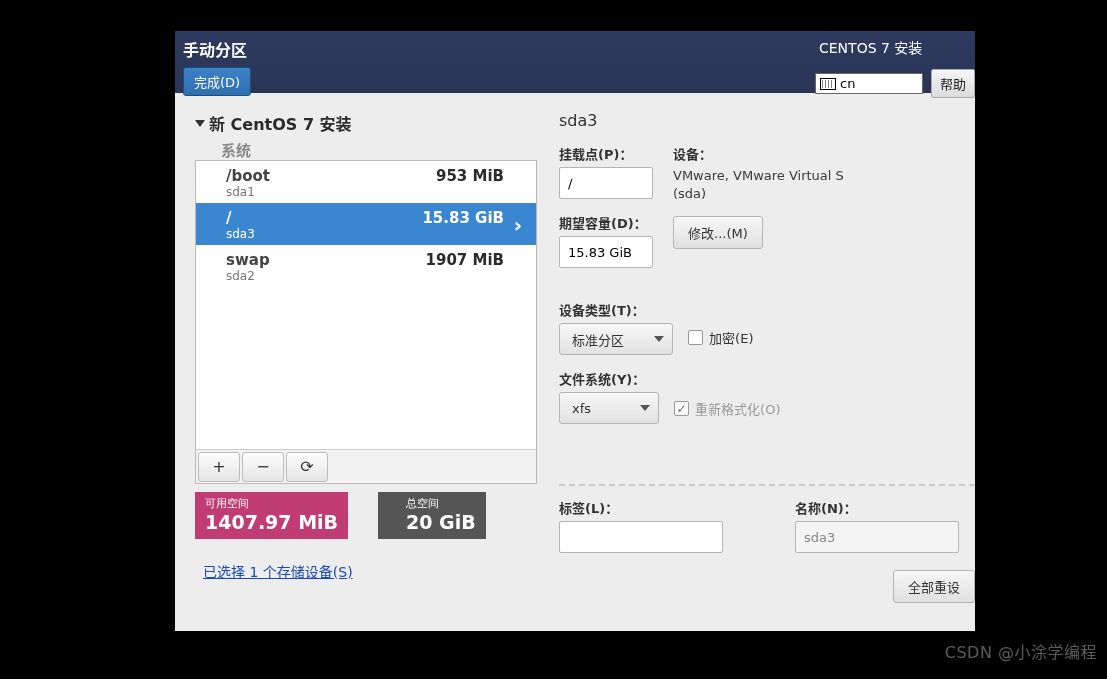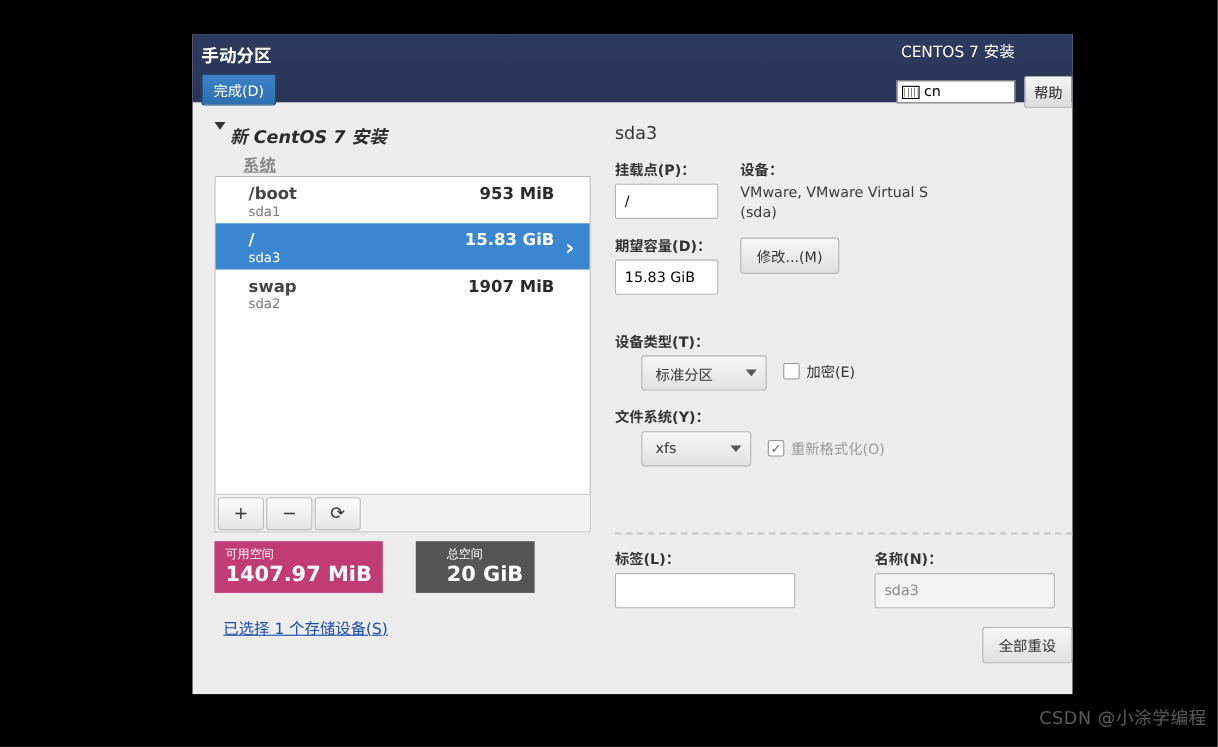--- a/index.html
+++ b/index.html
@@ -11,24 +11,24 @@
     .done-btn { margin-top: 6px; background: linear-gradient(#3c82c8,#2f6faf); border: 1px solid #1f4d7a; color: #fff; padding: 4px 10px; border-radius: 3px; cursor: pointer; font-size: 13px; }
     .titlebar-right { position: absolute; right: 0; top: 6px; text-align: left; }
     .title-sub { font-size: 14px; padding-left: 4px; }
     .lang-row { margin-top: 12px; display: flex; align-items: center; gap: 8px; }
     .lang-box { background: #fff; border: 1px solid #666; padding: 2px 28px 2px 4px; font-size: 13px; color: #000; display: flex; align-items: center; gap: 4px; width: 108px; }
     .kbd-icon { width: 16px; height: 12px; border: 1px solid #000; display: inline-block; position: relative; }
     .kbd-icon::after { content:""; position:absolute; left:1px; right:1px; top:1px; bottom:1px; background: repeating-linear-gradient(90deg,#000 0 1px, transparent 1px 3px); opacity: 0.5; }
     .help-btn { background: linear-gradient(#f5f5f5,#dcdcdc); border: 1px solid #aaa; padding: 4px 8px; font-size: 13px; color:#222; border-radius: 2px; cursor:pointer; }
     .body { flex: 1; display: flex; padding: 18px 0 0 20px; gap: 22px; min-height: 0; }
     .left { width: 342px; display: flex; flex-direction: column; }
-    .expander-hdr { display: flex; align-items: flex-start; gap: 4px; font-style: italic; }
+    .expander-hdr { display: flex; align-items: center; gap: 4px; }
     .caret-down { width: 0; height: 0; border-left: 5px solid transparent; border-right: 5px solid transparent; border-top: 7px solid #333; }
     .exp-title { font-weight: bold; font-size: 16px; color: #2b2b2b; }
-    .syslabel { color: #888; font-weight: bold; font-size: 15px; margin: 4px 0 0 26px; text-decoration: underline; }
+    .syslabel { color: #888; font-weight: bold; font-size: 15px; margin: 4px 0 0 26px; }
     .part-list { border: 1px solid #bbb; background: #fff; margin-top: 0; height: 358px; position: relative; }
     .part-item { padding: 6px 14px 4px 30px; display: grid; grid-template-columns: 1fr auto 18px; align-items: center; row-gap: 0; }
     .part-item .mount { font-weight: bold; font-size: 15px; color: #444; grid-column: 1; }
     .part-item .size { font-weight: bold; font-size: 15px; color: #2b2b2b; grid-column: 2; text-align: right; }
     .part-item .dev { font-size: 12px; color: #777; grid-column: 1; }
     .part-item.selected { background: #3a86d0; color: #fff; }
     .part-item.selected .mount, .part-item.selected .size, .part-item.selected .dev { color: #fff; }
     .chev-right { grid-column: 3; grid-row: 1 / span 2; text-align: right; font-size: 20px; font-weight: bold; color: #fff; }
     .toolbar { position: absolute; left: 0; right: 0; bottom: 0; height: 34px; border-top: 1px solid #ccc; background: #f2f2f2; display: flex; align-items: center; }
     .toolbar button { width: 42px; height: 30px; margin-left: 2px; background: linear-gradient(#fdfdfd,#e5e5e5); border: 1px solid #bdbdbd; border-radius: 3px; cursor: pointer; font-size: 16px; color: #333; }
@@ -41,21 +41,21 @@
     .storage-link { margin-top: 22px; color: #1a4bb3; text-decoration: underline; font-size: 14px; cursor:pointer; padding-left: 8px; }
     .right { flex: 1; padding-right: 0; position: relative; }
     .dev-title { font-size: 16px; color: #333; margin-bottom: 14px; }
     .form-row { display: flex; gap: 20px; }
     .field { margin-bottom: 14px; }
     .field label { display: block; font-size: 13px; color: #333; font-weight: bold; margin-bottom: 4px; }
     .text-in { width: 94px; height: 32px; border: 1px solid #b5b5b5; background: #fff; padding: 0 8px; font-size: 13px; border-radius: 2px; }
     .text-in.wide { width: 164px; }
     .dev-info { font-size: 13px; color: #3a3a3a; line-height: 1.35; max-width: 180px; }
     .gbtn { background: linear-gradient(#f7f7f7,#e0e0e0); border: 1px solid #b5b5b5; padding: 6px 14px; border-radius: 3px; font-size: 13px; color: #333; cursor:pointer; }
-    .select { display: inline-flex; align-items: center; justify-content: space-between; background: linear-gradient(#f7f7f7,#e2e2e2); border: 1px solid #b5b5b5; border-radius: 3px; width: 114px; height: 32px; padding: 0 8px 0 12px; font-size: 13px; color: #333; cursor:pointer;margin-left:24px; }
+    .select { display: inline-flex; align-items: center; justify-content: space-between; background: linear-gradient(#f7f7f7,#e2e2e2); border: 1px solid #b5b5b5; border-radius: 3px; width: 114px; height: 32px; padding: 0 8px 0 12px; font-size: 13px; color: #333; cursor:pointer; }
     .select.narrow { width: 100px; }
     .tri { width: 0; height: 0; border-left: 5px solid transparent; border-right: 5px solid transparent; border-top: 6px solid #555; margin-left: 6px; }
     .inline-check { display: inline-flex; align-items: center; gap: 6px; font-size: 13px; color: #333; margin-left: 10px; }
     .chk { width: 15px; height: 15px; border: 1px solid #999; border-radius: 2px; background: #fff; display: inline-flex; align-items: center; justify-content: center; font-size: 12px; color: #666; }
     .chk.checked::after { content: "✓"; }
     .disabled { color: #9a9a9a; }
     .divider { border: 0; border-top: 2px dashed #c8c8c8; margin: 60px 0 12px; width: 100%; }
     .bottom-grid { display: flex; gap: 72px; }
     .footer { position: relative; height: 50px; }
     .reset-all { position: absolute; right: 0; bottom: 28px; }

